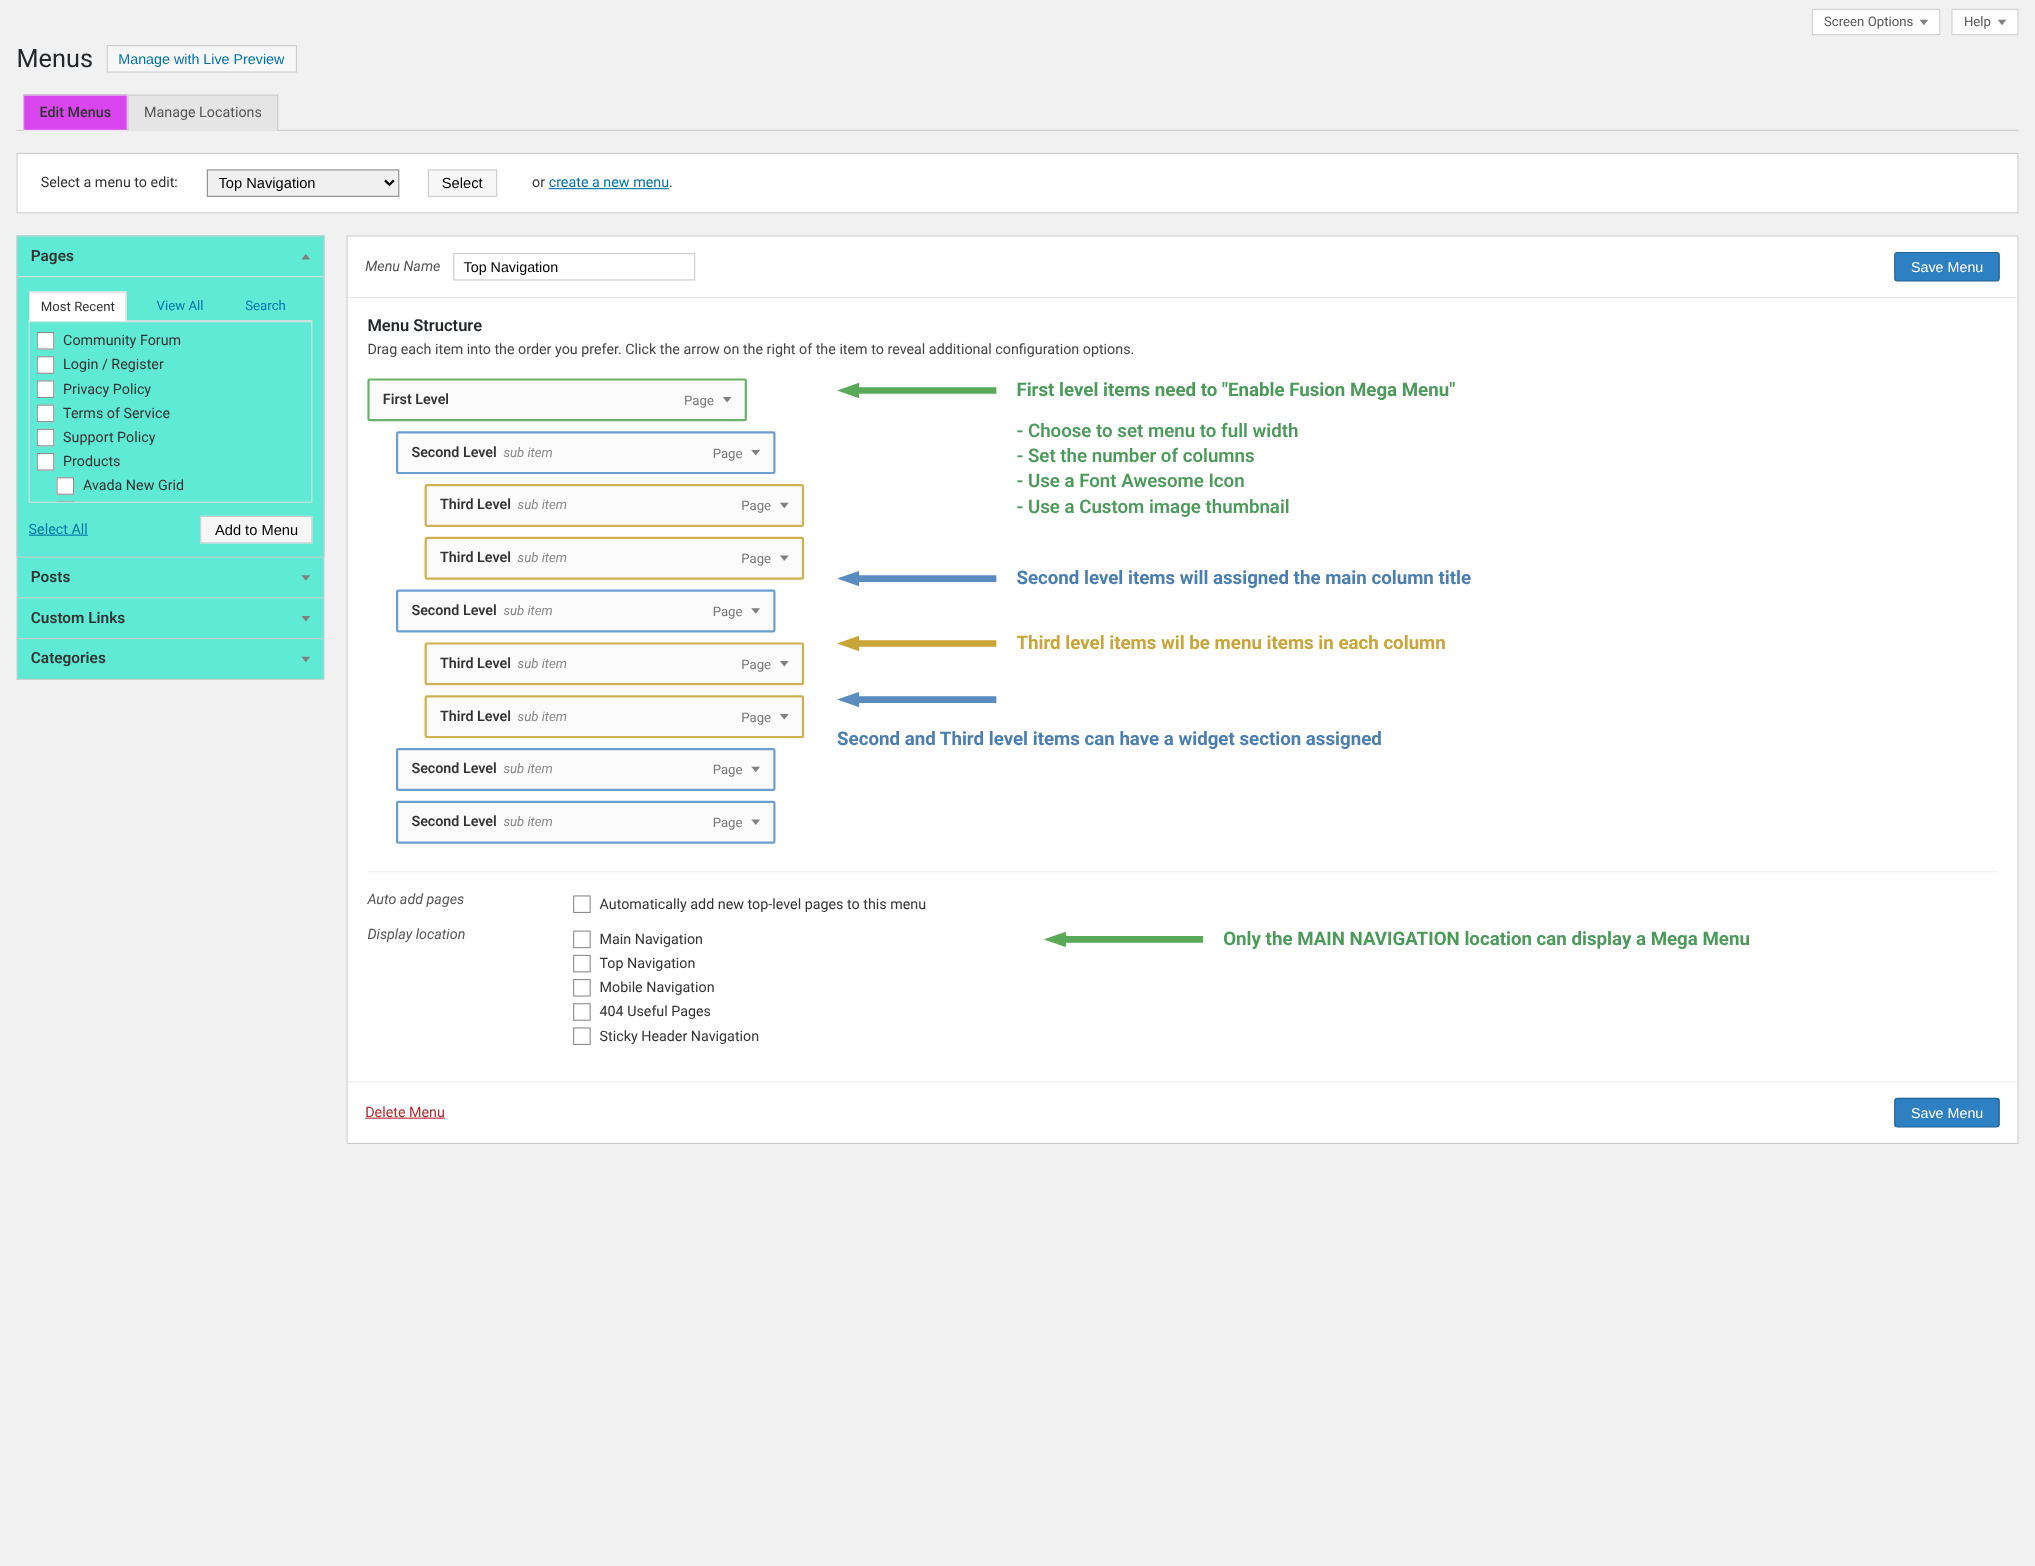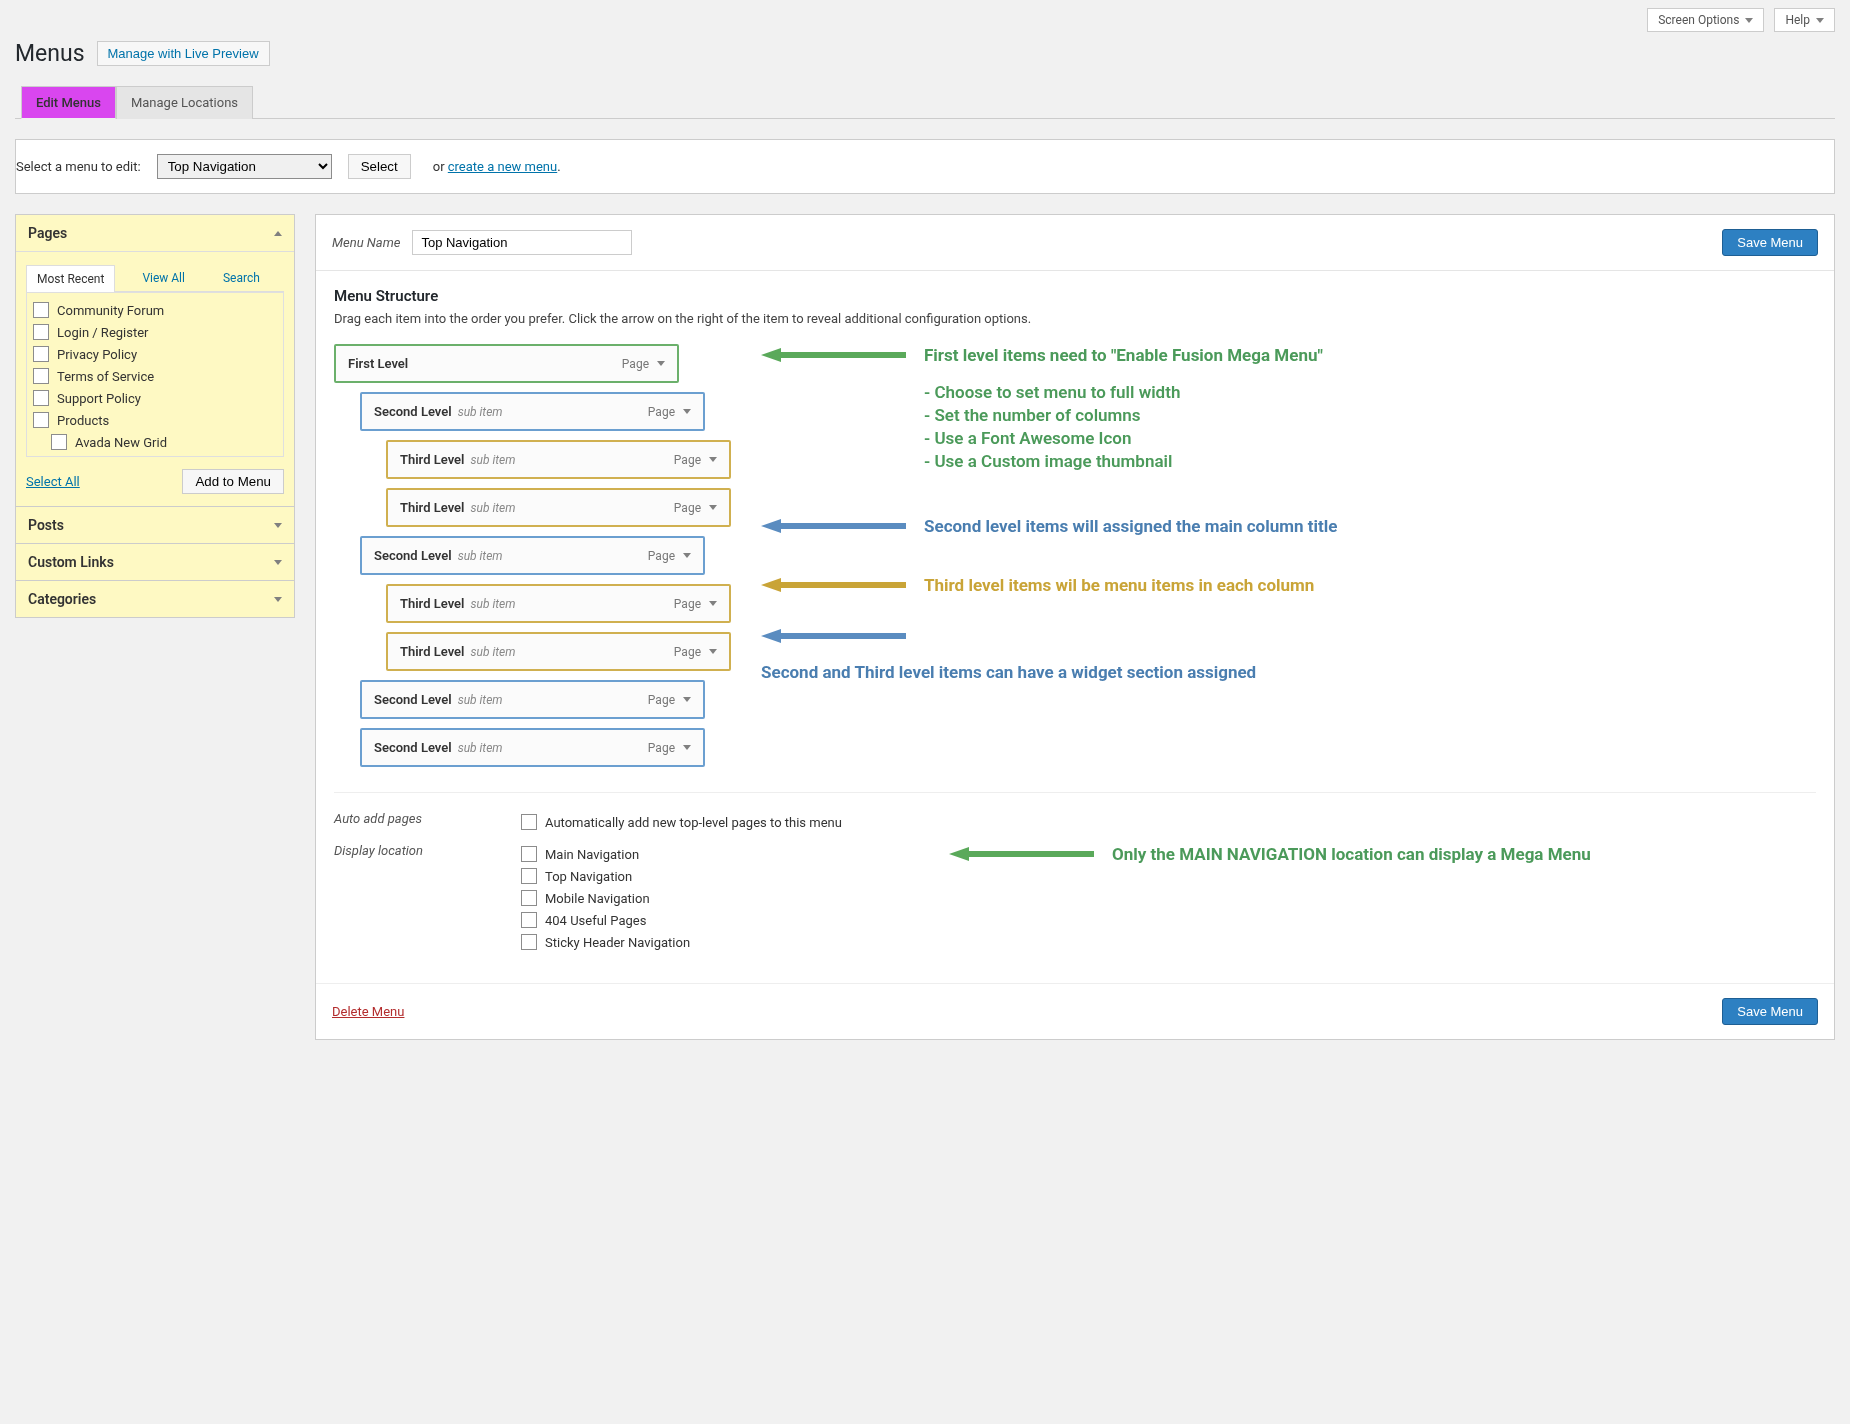--- a/index.html
+++ b/index.html
@@ -8,27 +8,27 @@
 .topbar .btn { background:#fff; border:1px solid #ccc; padding:4px 10px; font-size:12px; color:#555; cursor:pointer; display:flex; align-items:center; gap:6px; }
 .caret { display:inline-block; width:0; height:0; border-left:4px solid transparent; border-right:4px solid transparent; border-top:5px solid #808080; }
 .caret-up { border-top:none; border-bottom:5px solid #808080; }
 .header-row { display:flex; align-items:center; gap:12px; margin-top:8px; }
 .page-title { font-size:23px; font-weight:400; color:#23282d; }
 .live-preview { color:#0073aa; border:1px solid #ccc; padding:4px 10px; font-size:13px; background:#f7f7f7; }
 .tabs { display:flex; margin-top:18px; border-bottom:1px solid #ccc; }
 .tab { padding:8px 14px; border:1px solid #ccc; border-bottom:none; background:#e5e5e5; color:#555; margin-right:0; position:relative; top:1px; cursor:pointer; }
 .tab.active { background:#d946ef; border-bottom:1px solid #f1f1f1; font-weight:500; color:#333; border-left:1px solid #ccc;}
 .tab:first-child.active { margin-left:6px; }
-.selectbar { background:#fff; border:1px solid #ccc; padding:14px 0; margin-top:20px; display:flex; align-items:center; gap:16px; font-size:13px; }
+.selectbar { background:#fff; border:1px solid #ccc; padding:14px 21px; margin-top:20px; display:flex; align-items:center; gap:26px; font-size:13px; }
 .selectbar select { padding:3px 6px; min-width:175px; border:1px solid #8c8c8c; background:#f0f0f0; }
 .selectbar .btn, .secbtn { border:1px solid #ccc; background:#f7f7f7; padding:4px 12px; cursor:pointer; }
 .selectbar a { color:#0073aa; text-decoration:underline; }
 .layout { display:flex; gap:20px; margin-top:20px; align-items:flex-start; }
 .sidebar { width:280px; flex-shrink:0; }
-.meta-box { background:#fef9c3; border:1px solid #ccc; margin-bottom:0; }
+.meta-box { background:#5eead4; border:1px solid #ccc; margin-bottom:0; }
 .meta-box + .meta-box { border-top:none; }
 .meta-head { padding:10px 12px; font-weight:600; font-size:14px; display:flex; justify-content:space-between; align-items:center; cursor:pointer; }
 .meta-body { border-top:1px solid #ddd; padding:12px 10px; }
 .inner-tabs { display:flex; gap:16px; border-bottom:1px solid #ddd; margin-bottom:0; }
 .inner-tab { padding:6px 10px; font-size:12px; color:#0073aa; cursor:pointer; border:1px solid transparent; border-bottom:none; }
 .inner-tab.active { color:#333; border-color:#ddd; background:#fff; position:relative; top:1px; }
 .page-list-wrap { border:1px solid #dfdfdf; height:165px; overflow-y:scroll; padding:6px 4px; }
 .check-row { display:flex; align-items:center; gap:8px; padding:3px 2px; font-size:13px; }
 .check-row.indent { padding-left:20px; }
 .check-row input[type=checkbox]{ width:16px; height:16px; border:1px solid #8c8c8c; }

